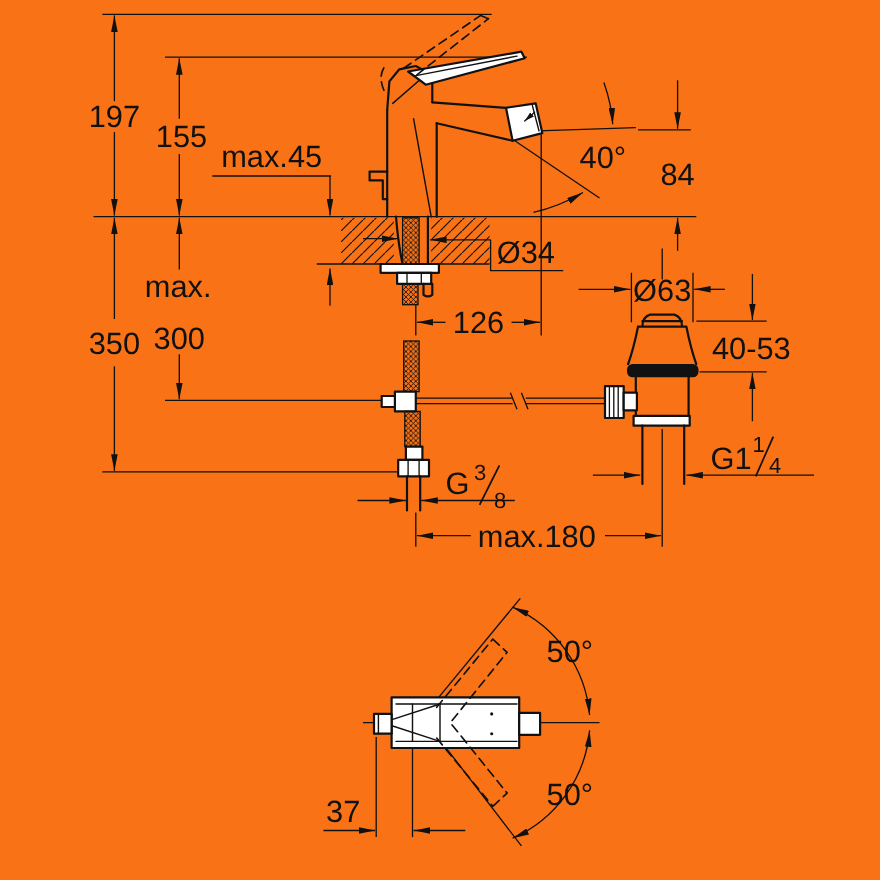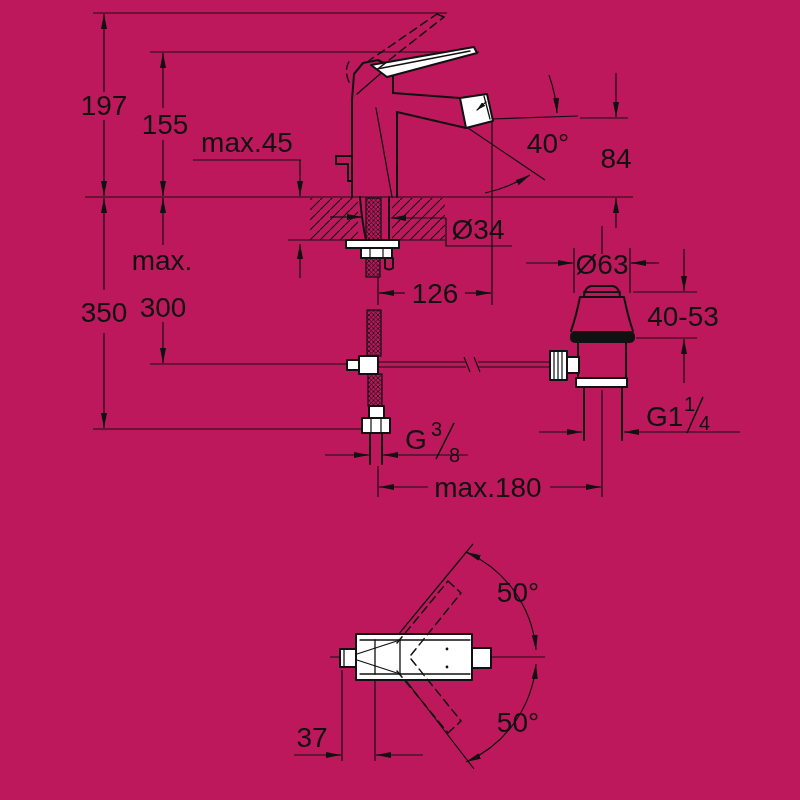--- a/index.html
+++ b/index.html
@@ -1,16 +1,16 @@
 <!DOCTYPE html>
 <html><head>
 <meta charset="utf-8">
 <style>
   html,body{margin:0;padding:0;background:#ffffff;}
-  .stage{width:800px;height:800px;background:#be185d;position:relative;font-family:"Liberation Sans","DejaVu Sans",sans-serif;}
+  .stage{width:800px;height:800px;background:#f97316;position:relative;font-family:"Liberation Sans","DejaVu Sans",sans-serif;}
   svg{display:block;}
   text{fill:#111111;font-family:"Liberation Sans","DejaVu Sans",sans-serif;}
   .dim-t{font-size:28px;}
   .dim-s{font-size:20px;}
   .thin{stroke:#111111;stroke-width:1.2;fill:none;}
   .obj{stroke:#111111;stroke-width:2;fill:none;stroke-linejoin:round;stroke-linecap:round;}
   .objw{stroke:#111111;stroke-width:2;fill:#ffffff;stroke-linejoin:round;}
   .dash{stroke-dasharray:8 5;}
   .fillk{fill:#111111;stroke:none;}
 </style>

